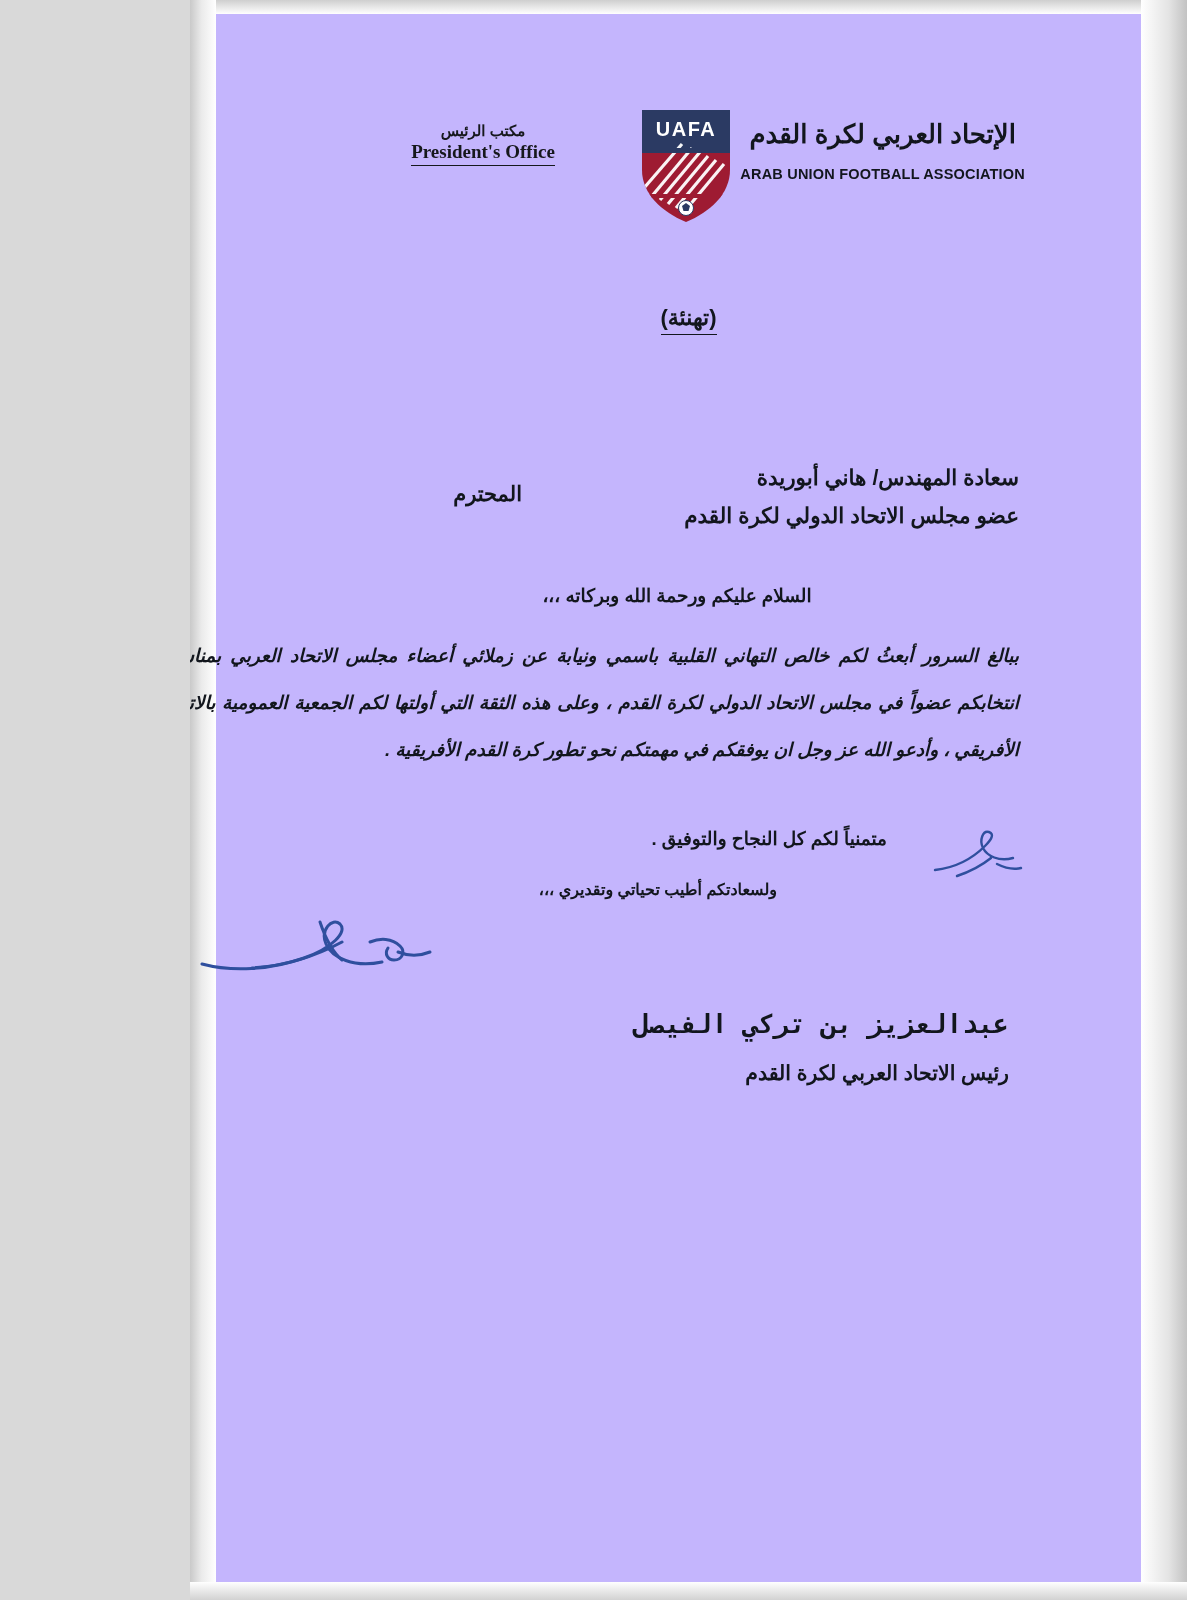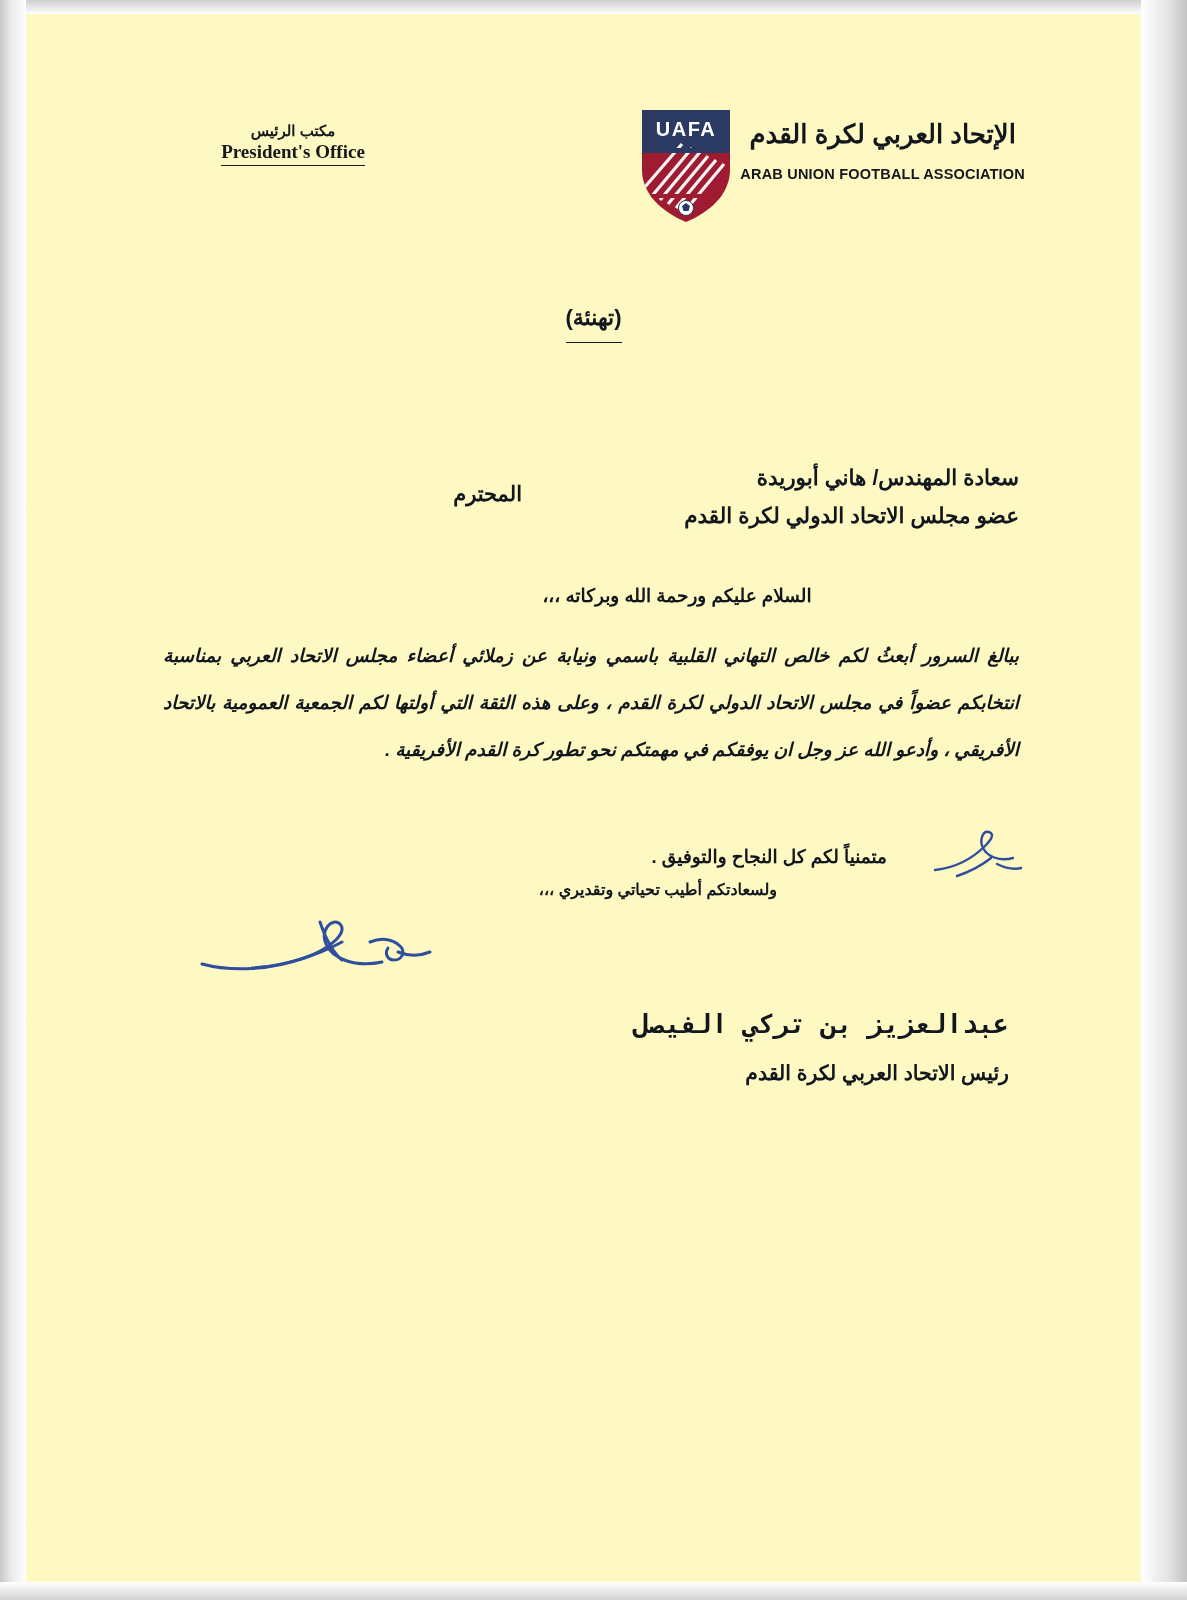--- a/index.html
+++ b/index.html
@@ -9,23 +9,23 @@
   }
   body {
     width: 1187px;
     height: 1600px;
     font-family: "Liberation Serif", "DejaVu Serif", serif;
     overflow: hidden;
   }
 
   .page {
     position: relative;
-    width: 1187px;
+    width: 997px;
     height: 1600px;
-    background: #fef9c3;
+    background: #c4b5fd;
     box-sizing: border-box;
     overflow: hidden;
   }
 
   
   .scan-edge-left {
     position: absolute;
     top: 0; left: 0;
     width: 26px; height: 100%;
     background: linear-gradient(to right, #c9c9c9 0%, #ebebeb 45%, #ffffff 100%);
@@ -139,21 +139,21 @@
     width: 100%;
     text-align: center;
     font-family: "Liberation Sans", sans-serif;
     font-size: 22px;
     font-weight: 700;
     color: #12161d;
     direction: rtl;
   }
   .title-congrats .u {
     border-bottom: 1.5px solid #12161d;
-    padding-bottom: 12px;
+    padding-bottom: 4px;
   }
 
   .addressee {
     position: absolute;
     top: 460px;
     right: 168px;
     width: 860px;
     direction: rtl;
     text-align: right;
   }
@@ -208,21 +208,20 @@
 
   .closing-1 {
     position: absolute;
     top: 828px;
     right: 300px;
     font-family: "Liberation Sans", sans-serif;
     font-size: 18.5px;
     font-weight: 700;
     color: #12161d;
     direction: rtl;
-    margin-top: 18px;
   }
   .closing-2 {
     position: absolute;
     top: 880px;
     right: 410px;
     font-family: "Liberation Sans", sans-serif;
     font-size: 16px;
     font-weight: 700;
     color: #12161d;
     direction: rtl;

